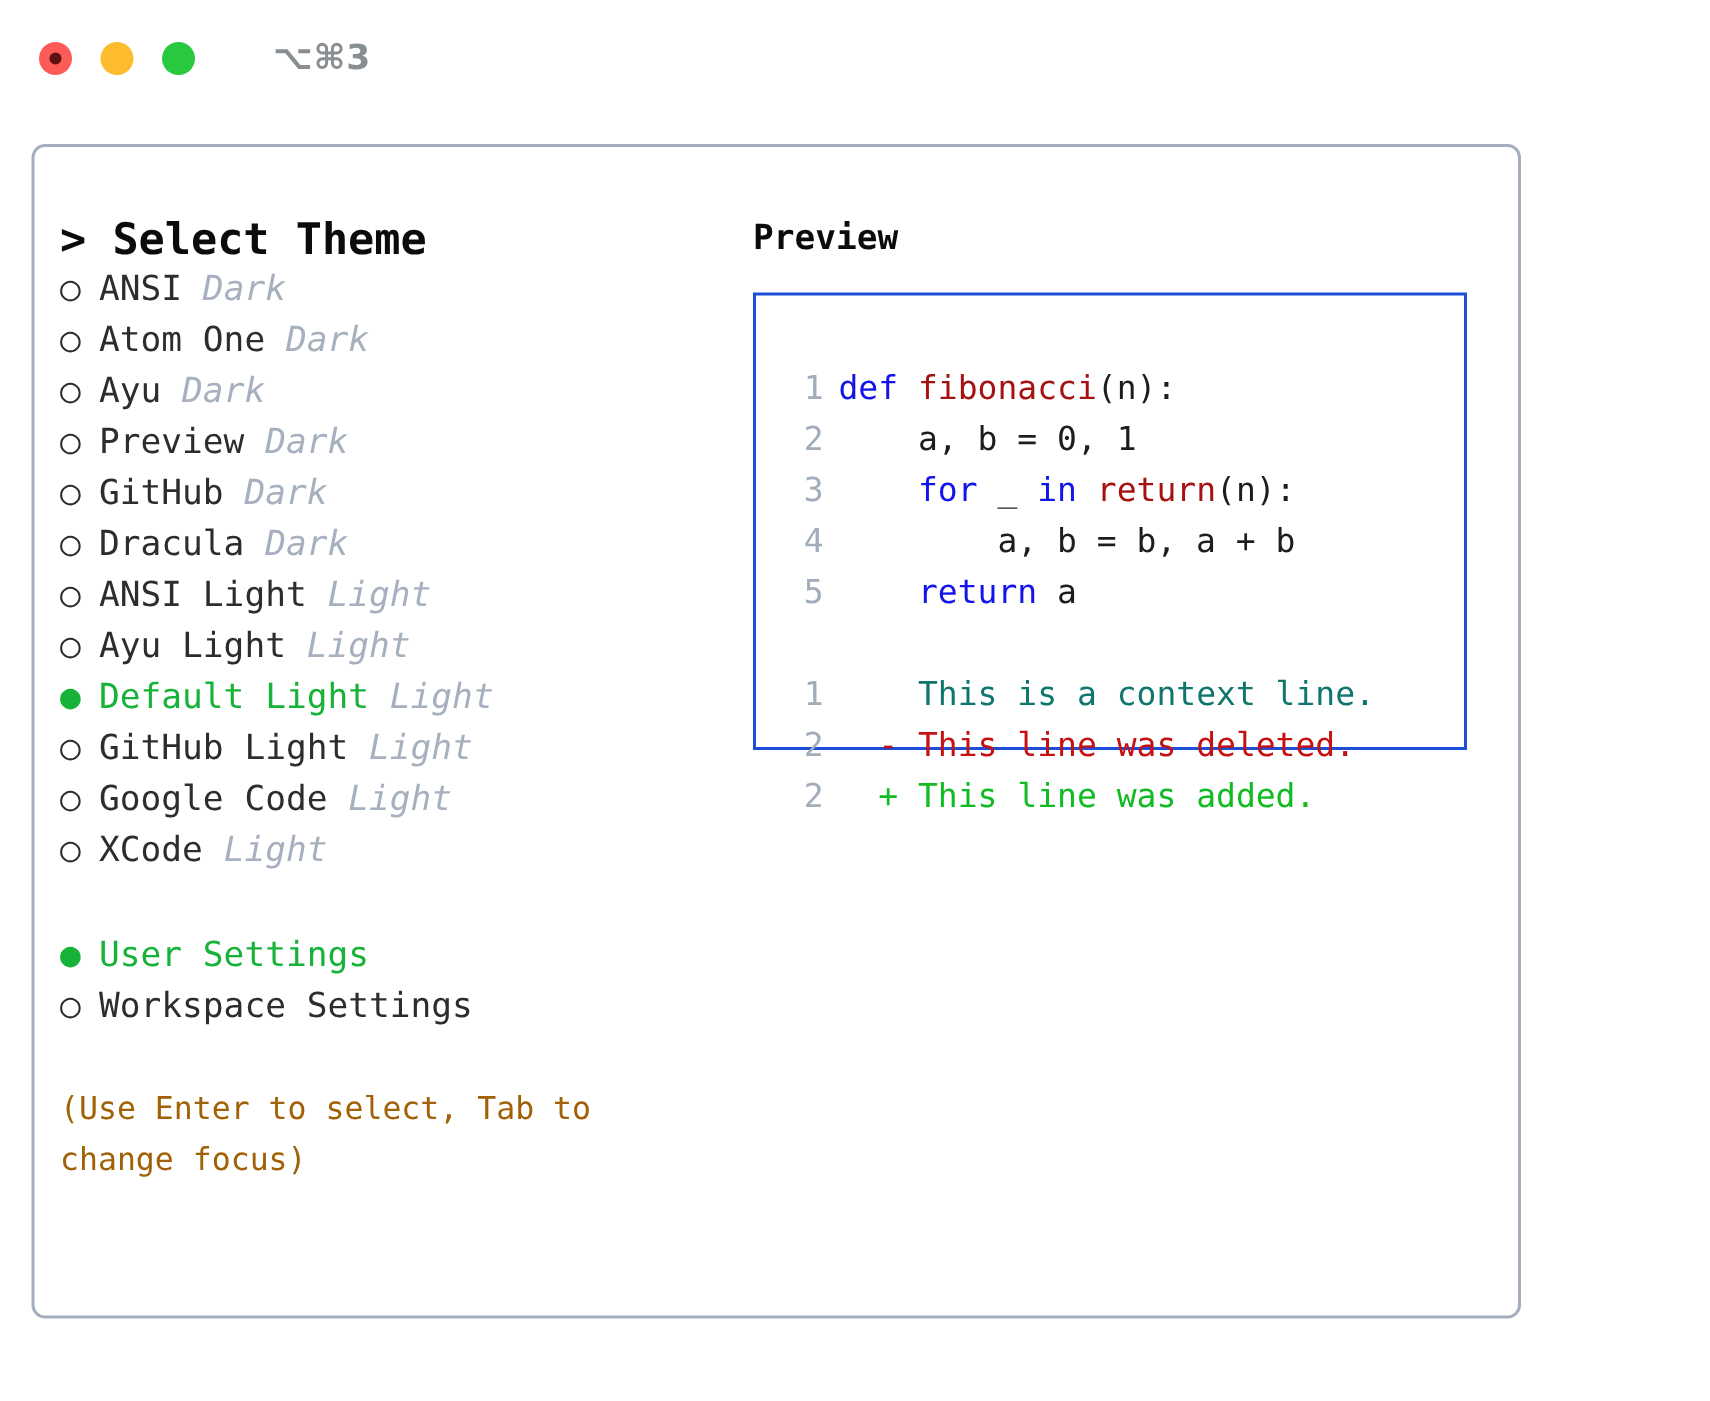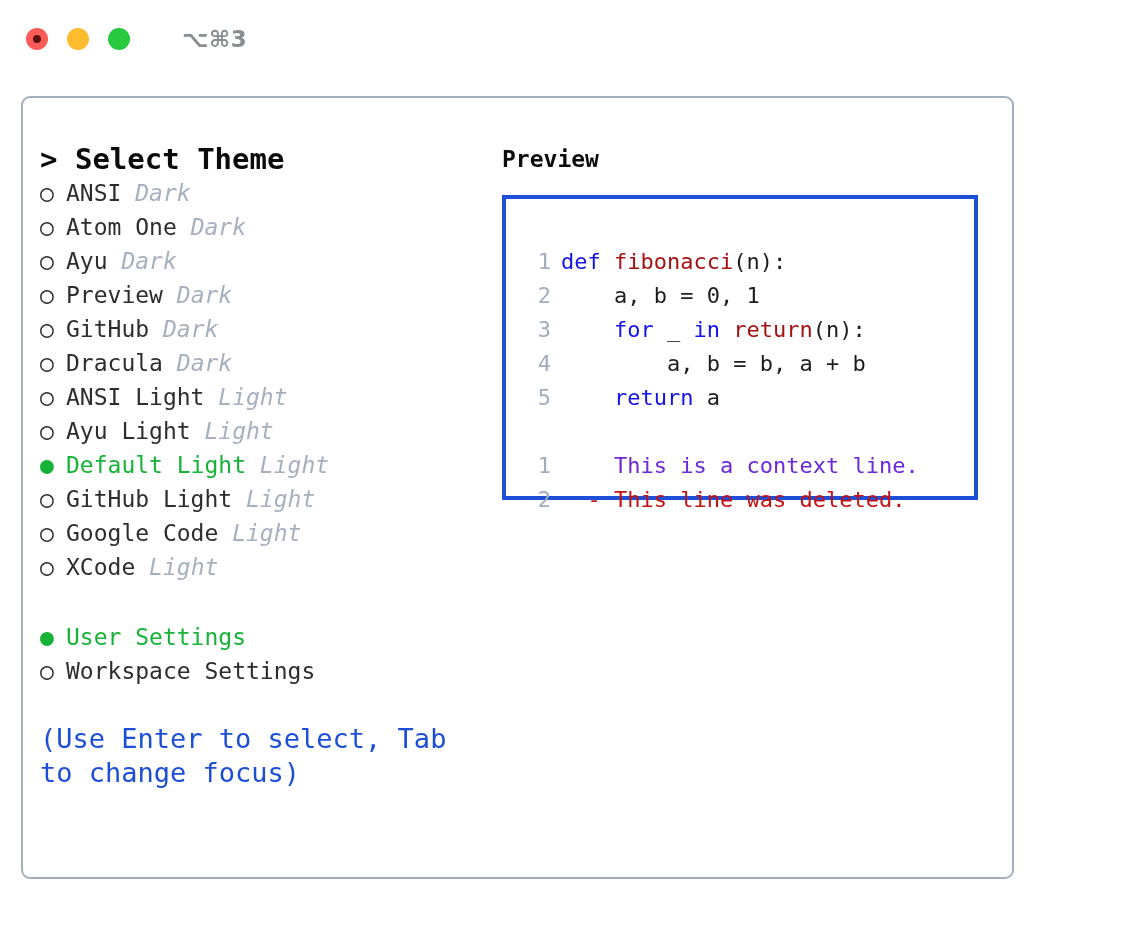--- a/index.html
+++ b/index.html
@@ -116,23 +116,23 @@
     line-height: 34px;
     color: #1c1c1c;
     white-space: pre;
     padding-left: 26px;
   }
 
   .spacer-lg { height: 36px; }
   .spacer-md { height: 34px; }
 
   .hint {
-    font-size: 27px;
-    line-height: 34px;
-    color: #1d4ed8;
+    font-size: 21px;
+    line-height: 34px;
+    color: #a16207;
     width: 410px;
     white-space: normal;
     word-spacing: 0px;
   }
 
   
   .right-col {
     position: absolute;
     left: 479px;
     top: 44px;
@@ -141,42 +141,42 @@
   .preview-title {
     font-size: 23px;
     font-weight: bold;
     color: #0b0b0b;
     line-height: 34px;
     margin-bottom: 19px;
   }
   .preview-box {
     width: 476px;
     height: 305px;
-    border: 4px solid #1d4ed8;
+    border: 2px solid #1d4ed8;
     background: #ffffff;
     padding: 46px 0 0 0;
   }
   .code-line {
     font-size: 22px;
     line-height: 34px;
     white-space: pre;
     padding-left: 23px;
   }
   .ln {
     display: inline-block;
     width: 22px;
     text-align: right;
     color: #a2acba;
     margin-right: 10px;
   }
   .kw   { color: #1414e8; }
   .fn   { color: #a51212; }
   .pl   { color: #1d1d1d; }
   .gap  { height: 34px; }
-  .ctx  { color: #6d28d9; }
+  .ctx  { color: #0f766e; }
   .del  { color: #c51111; }
   .add  { color: #11bb22; }
 </style>
 </head>
 <body>
 
 <div class="titlebar">
   <div class="lights">
     <span class="light red"></span>
     <span class="light yellow"></span>
@@ -228,18 +228,19 @@
             <div class="code-line"><span class="ln">1</span><span class="kw">def </span><span class="fn">fibonacci</span><span class="pl">(n):</span></div>
             <div class="code-line"><span class="ln">2</span><span class="pl">    a, b = 0, 1</span></div>
             <div class="code-line"><span class="ln">3</span><span class="pl">    </span><span class="kw">for</span><span class="pl"> _ </span><span class="kw">in</span><span class="pl"> </span><span class="fn">return</span><span class="pl">(n):</span></div>
             <div class="code-line"><span class="ln">4</span><span class="pl">        a, b = b, a + b</span></div>
             <div class="code-line"><span class="ln">5</span><span class="pl">    </span><span class="kw">return</span><span class="pl"> a</span></div>
           </div>
       <div class="gap"></div>
       <div id="diff-block">
             <div class="code-line"><span class="ln">1</span><span class="ctx">   </span><span class="ctx"> This is a context line.</span></div>
             <div class="code-line"><span class="ln">2</span><span class="del">  -</span><span class="del"> This line was deleted.</span></div>
+            <div class="code-line"><span class="ln">2</span><span class="add">  +</span><span class="add"> This line was added.</span></div>
           </div>
     </div>
   </div>
 
 </div>
 </div>
 
 </body></html>

